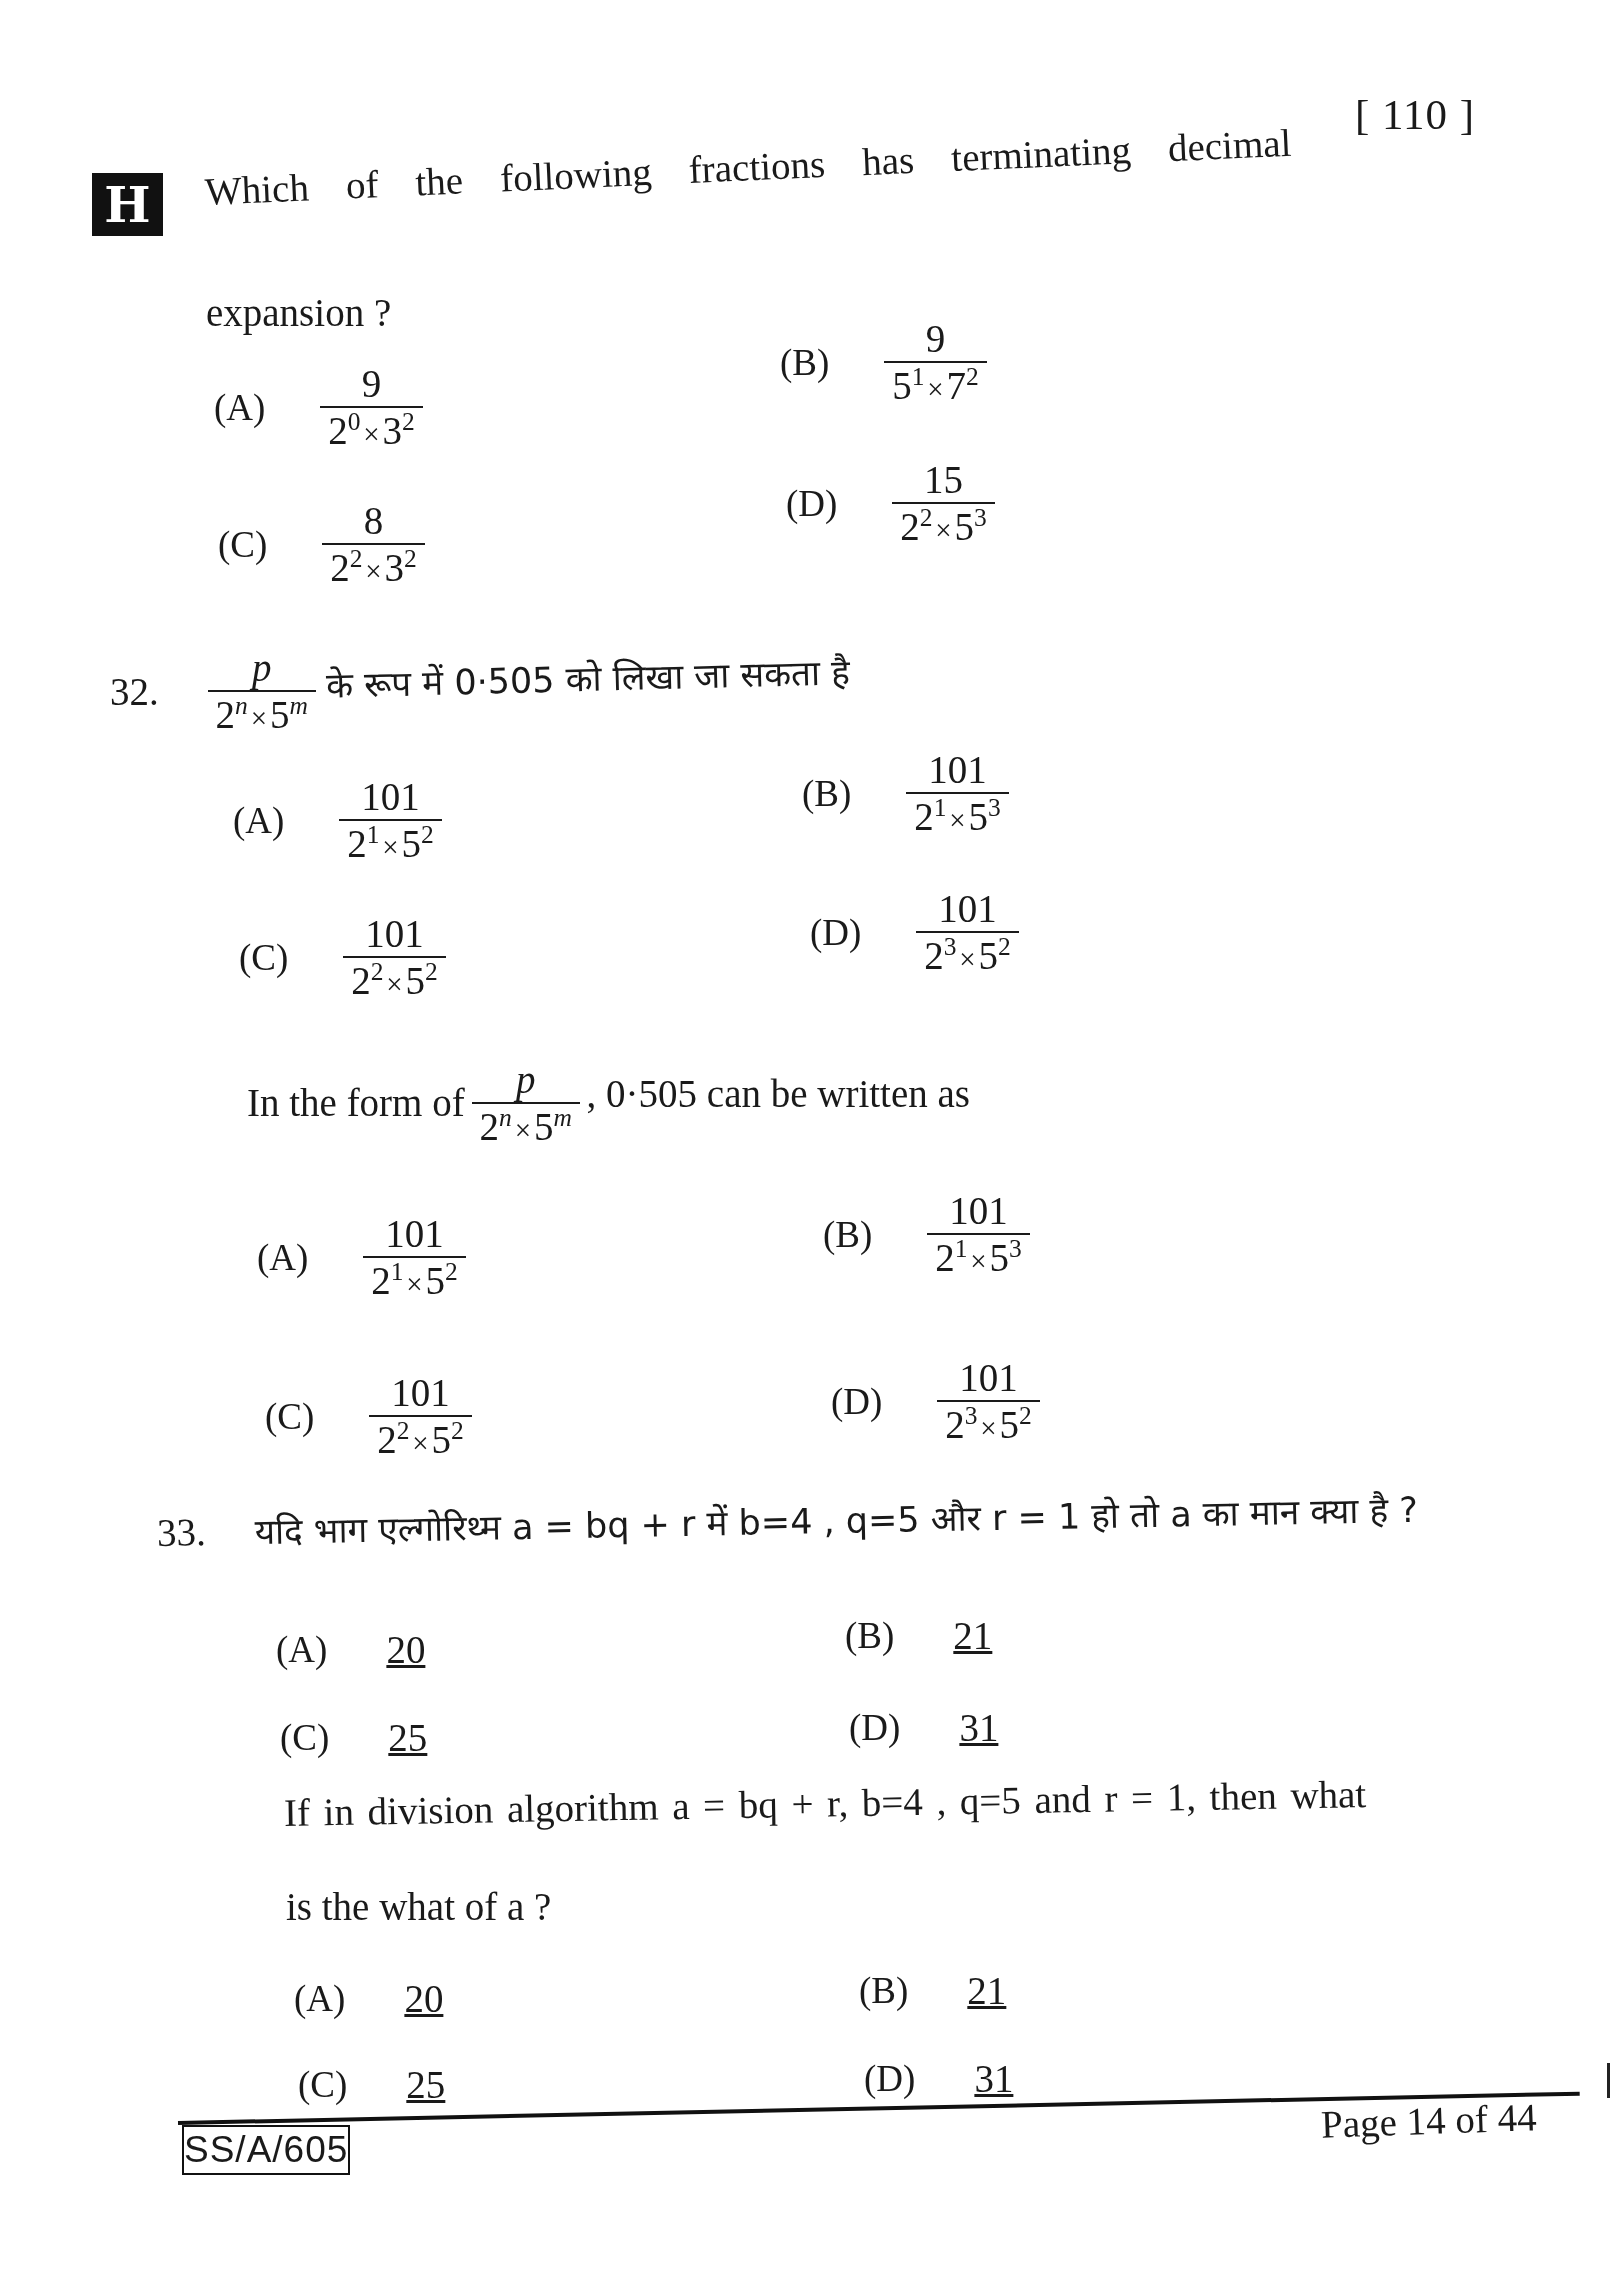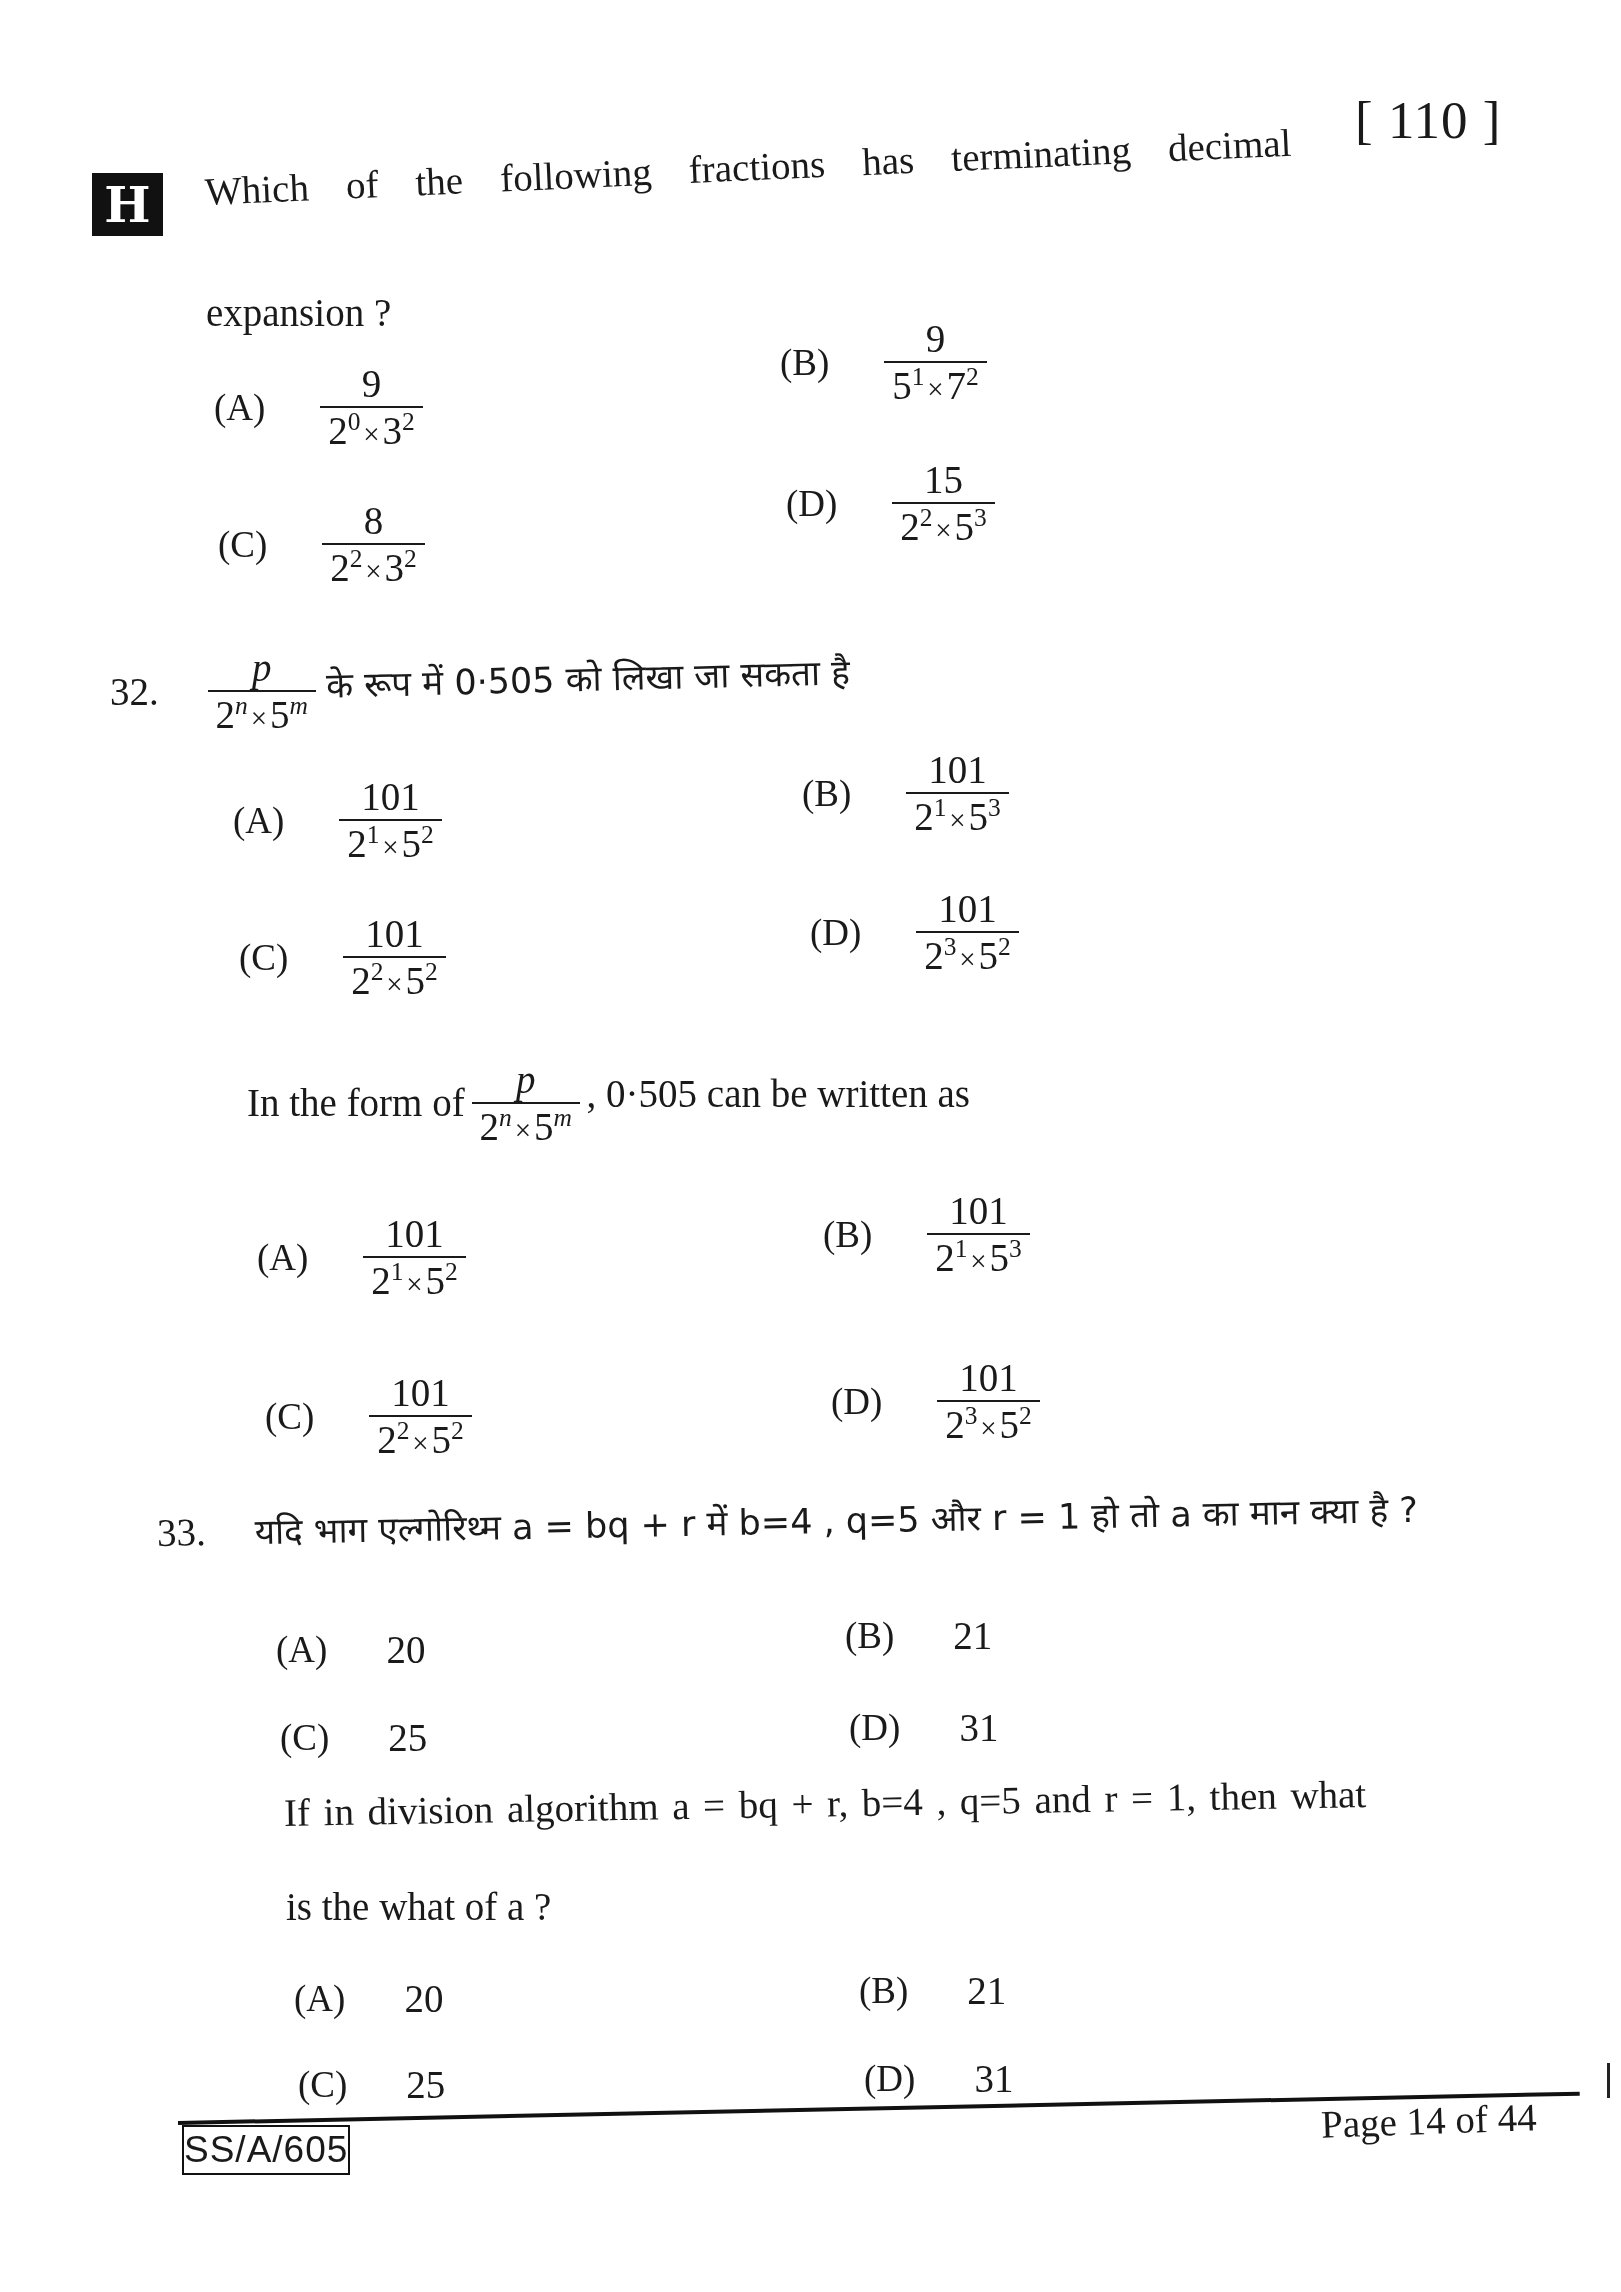--- a/index.html
+++ b/index.html
@@ -1,35 +1,35 @@
 <!DOCTYPE html>
 <html><head>
 <meta charset="utf-8">
 <style>
   html, body { margin:0; padding:0; background:#ffffff; }
   body { width:1621px; height:2293px; position:relative; overflow:hidden;
          font-family:"Liberation Serif","DejaVu Serif",serif; color:#1a1a1a; }
   .abs { position:absolute; }
-  .page-num { left:1355px; top:90px; font-size:53px; letter-spacing:1px; }
+  .page-num { left:1355px; top:90px; font-size:43px; letter-spacing:1px; }
   .section-badge { left:92px; top:173px; width:71px; height:63px; background:#111;
          color:#fff; font-weight:bold; font-size:49px; display:flex; align-items:center;
          justify-content:center; font-family:"DejaVu Serif",serif; }
   .qtext { font-size:39px; line-height:1.2; }
   .qnum { font-size:39px; }
   .opt-label { font-size:37px; }
   .frac { display:inline-flex; flex-direction:column; align-items:center; vertical-align:middle;
           font-size:39px; line-height:1.1; }
   .frac .num { padding:0 7.8px; }
   .frac .den { border-top:2.9px solid #1a1a1a; padding:2px 7.8px 0 7.8px; white-space:nowrap;text-align:right; }
   .frac sup { font-size:25.5px; vertical-align:super; line-height:0; }
   .frac .times { font-size:29px; margin:0 2.9px; }
   .opt { display:flex; align-items:center; gap:55px; }
   .italic { font-style:italic; }
   .hindi { font-family:"DejaVu Sans",sans-serif; font-size:35px; }
-  .val { font-size:39px; }
+  .val { font-size:39px;text-decoration:underline; }
   .footer-line { left:178px; top:2121px; width:1402px; height:3.9px; background:#111;
           transform:rotate(-1.2deg); transform-origin:left center; }
   .footer-code { left:182px; top:2125px; border:2.9px solid #111; padding:2px 0;
           font-size:37px; font-family:"Liberation Sans",sans-serif; letter-spacing:1px; }
   .footer-page { left:1321px; top:2098px; font-size:39px; transform:rotate(-2deg); }
   .vbar { left:1607px; top:2063px; width:2.9px; height:35px; background:#222; }
 </style>
 </head>
 <body>
 

